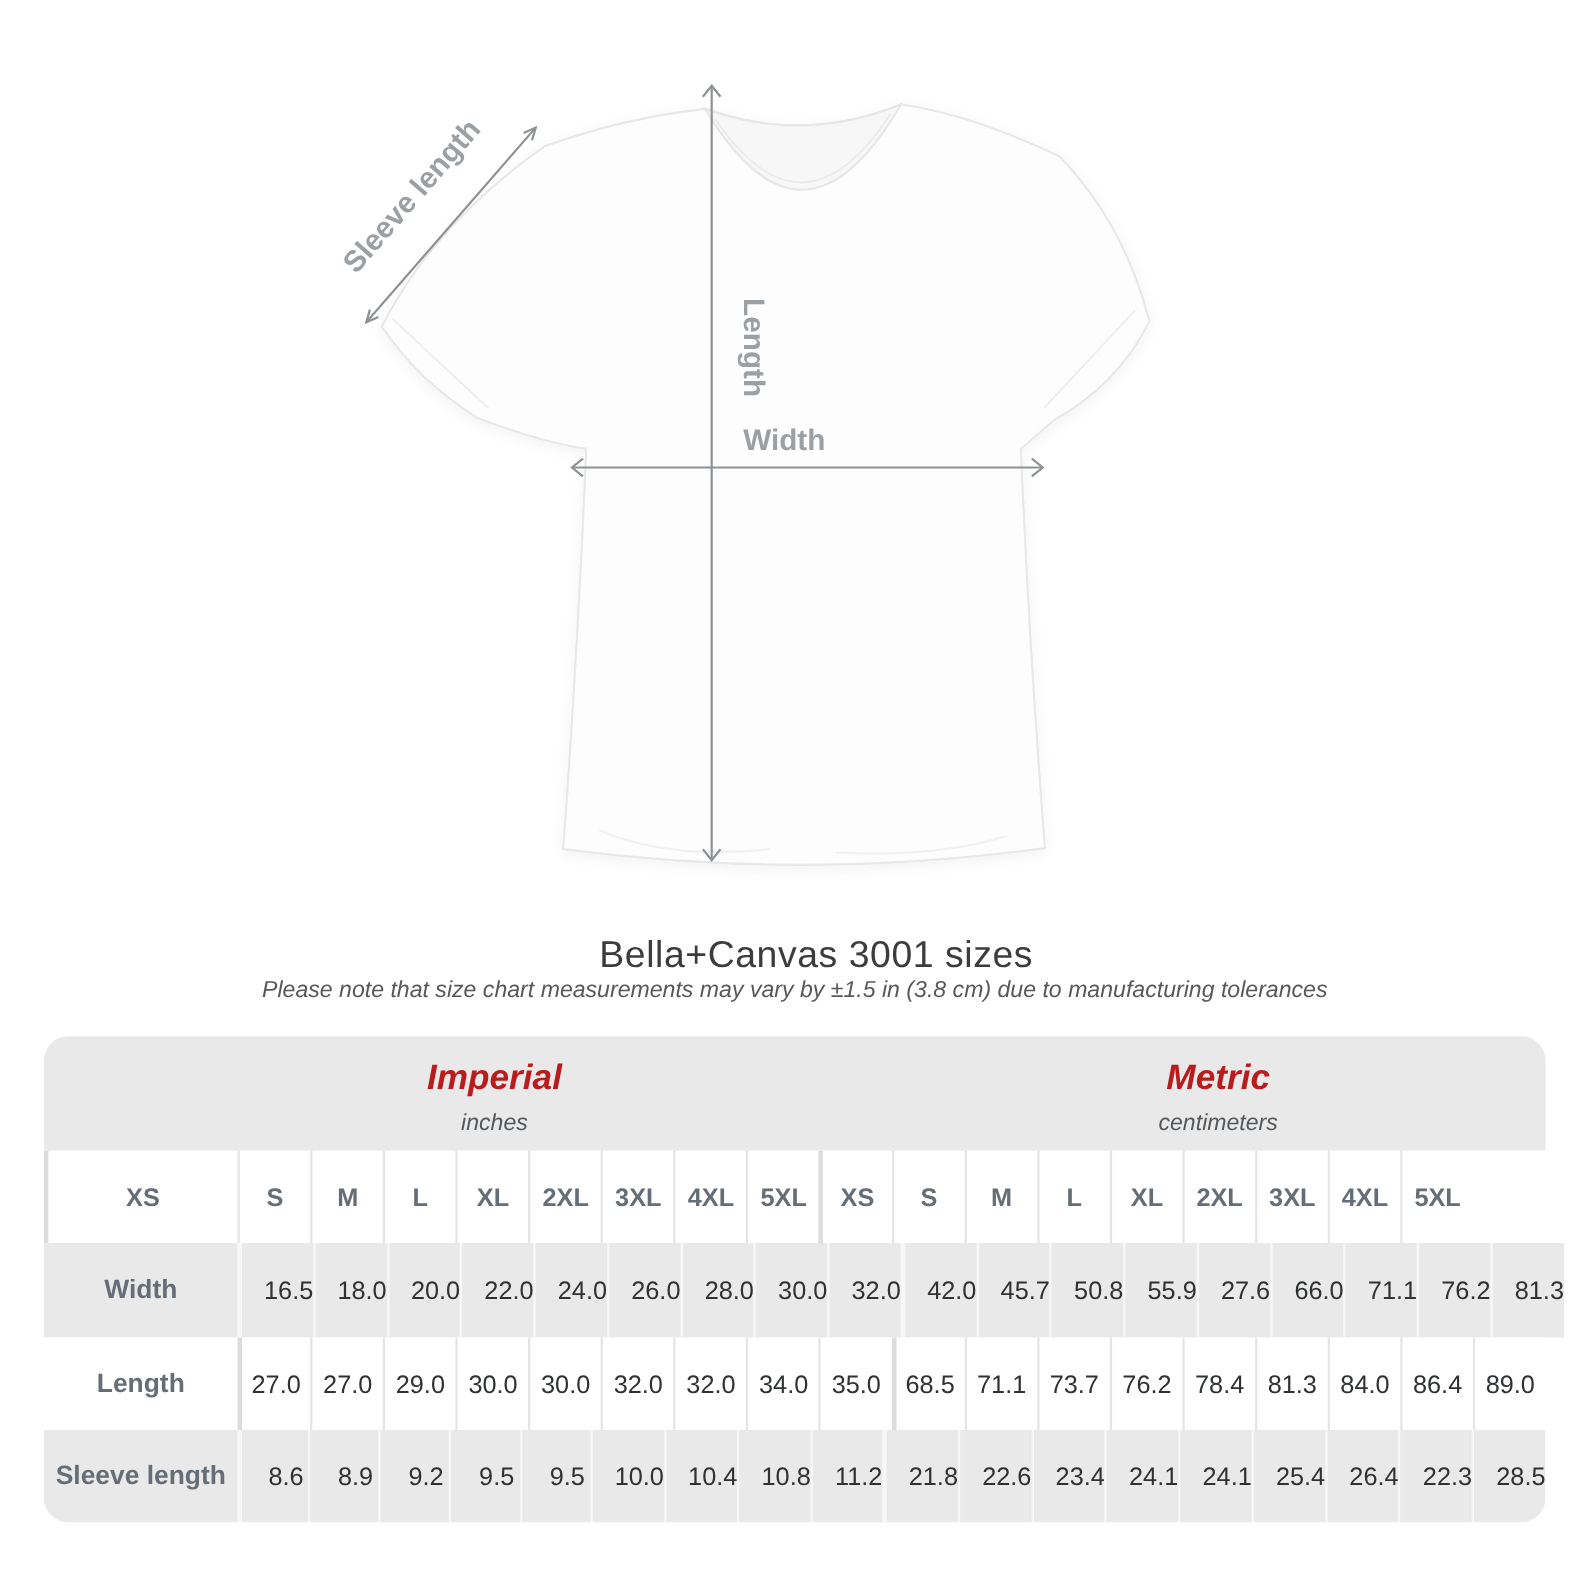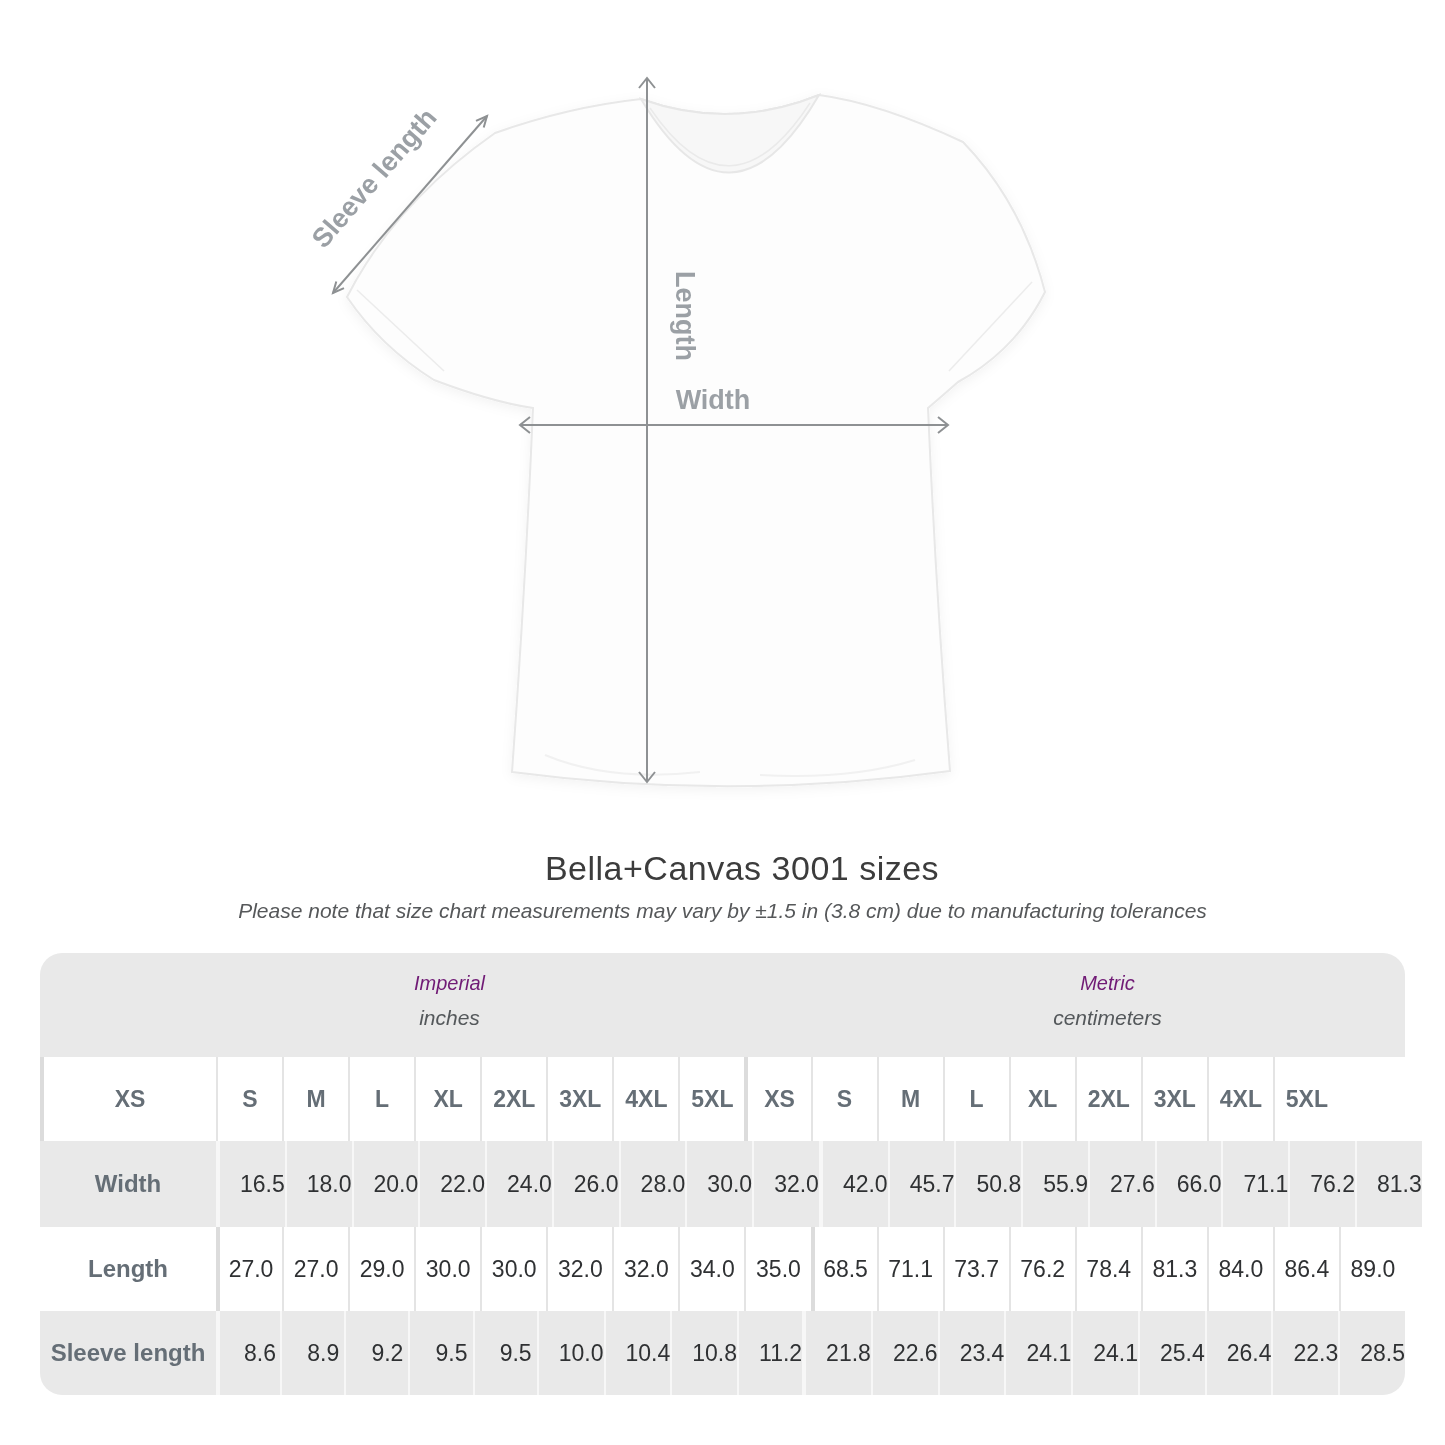--- a/index.html
+++ b/index.html
@@ -7,29 +7,29 @@
   body { font-family: "Liberation Sans", sans-serif; }
 
   
   .diagram { position: relative; width: 1445px; height: 845px; }
   .diagram svg { display: block; width: 1445px; height: 845px; }
   .shirt-label { font-family: "Liberation Sans", sans-serif; font-weight: bold; font-size: 27px; fill: #9ba0a5; }
 
   
   .title-block { text-align: center; margin-top: 4px; }
   .chart-title { font-size: 34px; font-weight: normal; color: #3c3c3c; letter-spacing: 0.5px; padding-left: 39px; }
-  .chart-subtitle { font-size: 21px; font-style: italic; color: #56585a; margin-top: 11px; }
+  .chart-subtitle { font-size: 21px; font-style: italic; color: #56585a; }
 
   
   .size-table { width: 1365px; margin: 30px auto 0 auto; }
   .band { position: relative; height: 104px; background: #e9e9e9; border-radius: 22px 22px 0 0; }
   .band-group { position: absolute; top: 19px; transform: translateX(-50%); text-align: center; }
   .band-group.imperial { left: 30%; }
   .band-group.metric { left: 78.2%; }
-  .band-title { font-size: 20px; font-weight: normal; font-style: italic; color: #701a75; }
+  .band-title { font-size: 32px; font-weight: bold; font-style: italic; color: #b91c1c; }
   .band-sub { font-size: 21px; font-style: italic; color: #54585b; margin-top: 11px; }
 
   .row { display: grid; grid-template-columns: 176px repeat(18, 1fr); }
   .cell { display: flex; align-items: center; justify-content: center;
           font-size: 23px; color: #2f3133; background: #ffffff; }
   .row.h-row .cell { height: 84px; }
   .row.g1 .cell { height: 86px; }
   .row.w2 .cell { height: 84px; }
   .row.g2 .cell { height: 84px; }
 

